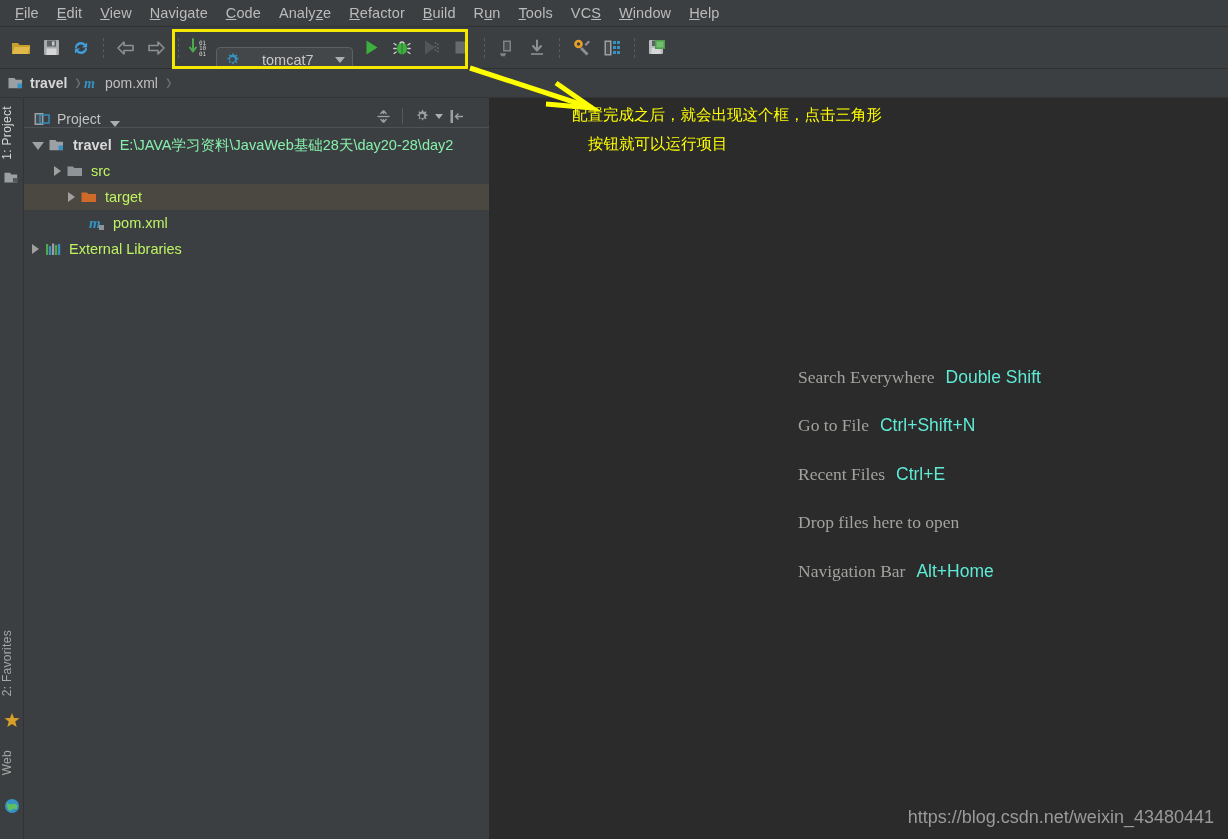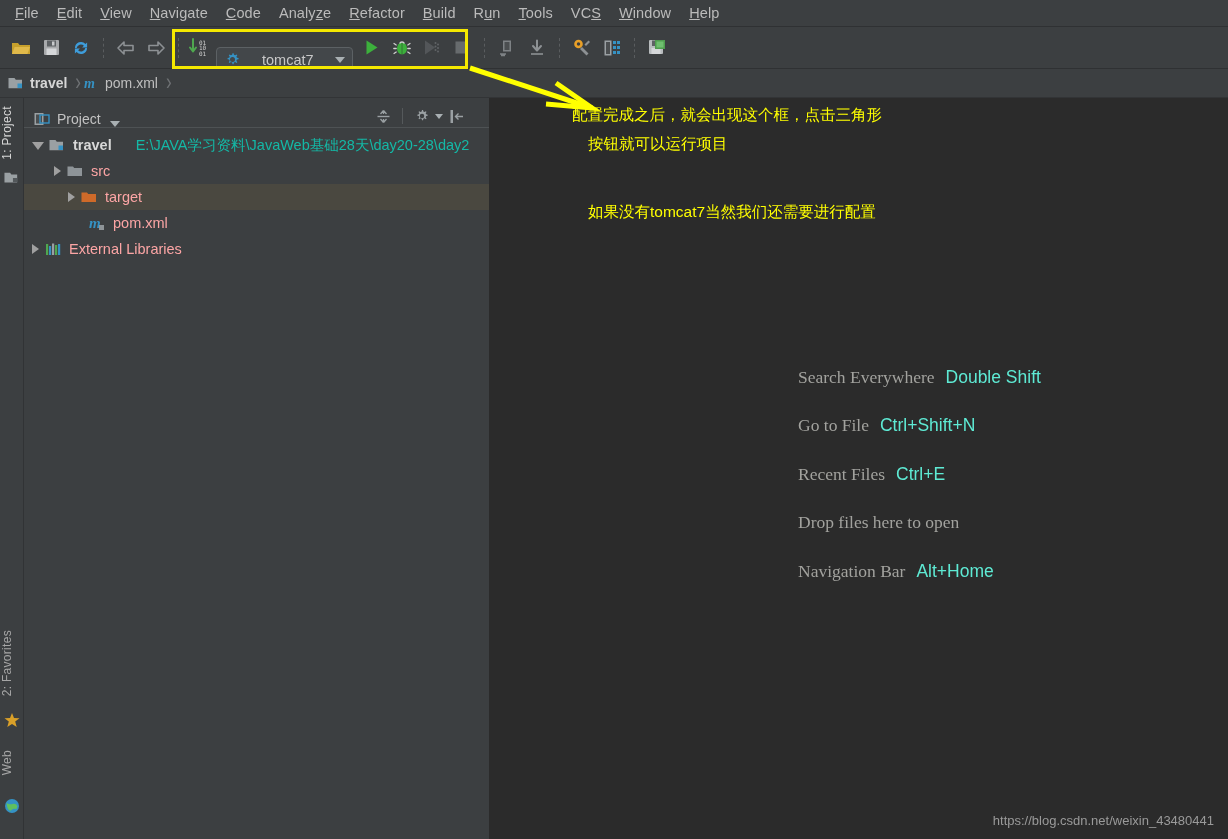--- a/index.html
+++ b/index.html
@@ -220,23 +220,23 @@
   .tw.open {
     border-left: 6px solid transparent;
     border-right: 6px solid transparent;
     border-top: 8px solid #a0a0a0;
     border-bottom: none;
     margin-right: 5px;
     margin-top: 2px;
   }
   .tw.hidden { visibility: hidden; }
   .tree-ico { width: 18px; height: 16px; flex: none; margin-right: 6px; display:flex; align-items:center; }
-  .tree-label { color: #fca5a5; }
+  .tree-label { color: #bef264; }
   .tree-label.bold { font-weight: bold; color: #d8d8d8; }
-  .tree-path { color: #14b8a6; margin-left: 24px; }
+  .tree-path { color: #86efac; margin-left: 8px; }
   .indent-1 { padding-left: 30px; }
   .indent-2 { padding-left: 52px; }
 
   
   .editor {
     position: absolute;
     left: 490px; top: 98px;
     width: 738px; height: 741px;
     background: #2b2b2b;
     overflow: hidden;
@@ -269,21 +269,21 @@
     align-items: center;
     font-size: 17.5px;
     white-space: nowrap;
   }
   .sc-name { color: #a2a29e; font-family: Liberation Serif, serif; }
   .sc-key { color: #5eead4; margin-left: 11px; }
 
   .watermark {
     position: absolute;
     right: 14px; bottom: 11px;
-    font-size: 13px;
+    font-size: 18px;
     color: #9a9a9a;
     white-space: nowrap;
   }
 </style>
 </head>
 <body>
 
 <div id="app">
 
   <div class="menubar" id="menubar">
@@ -578,21 +578,20 @@
             </svg>
           </span>
           <span class="tree-label">External Libraries</span>
         </div>
       </div>
   </div>
 
   <div class="editor">
     <div class="annotation" style="left:82px; top:2px;">配置完成之后，就会出现这个框，点击三角形</div>
     <div class="annotation" style="left:98px; top:31px;">按钮就可以运行项目</div>
-    <div class="annotation" style="left:98px; top:99px;">如果没有tomcat7当然我们还需要进行配置</div>
 
     <div class="shortcuts" id="shortcuts">
         <div class="sc-row">
           <span class="sc-name">Search Everywhere</span>
           <span class="sc-key">Double Shift</span>
         </div>
         <div class="sc-row">
           <span class="sc-name">Go to File</span>
           <span class="sc-key">Ctrl+Shift+N</span>
         </div>

